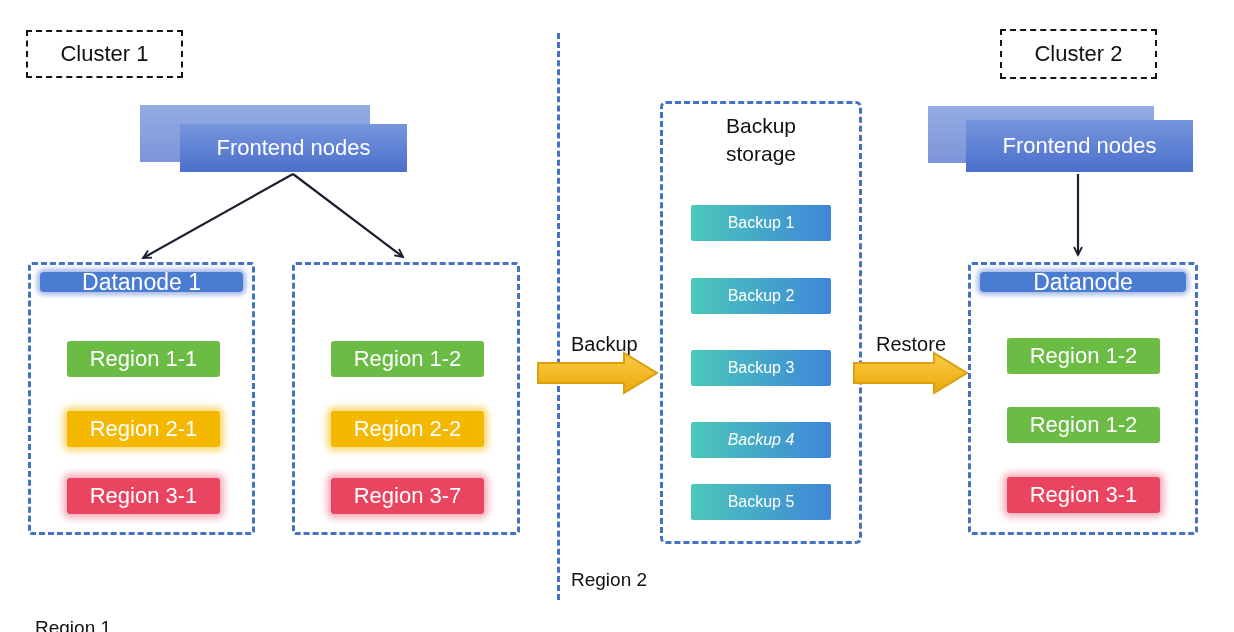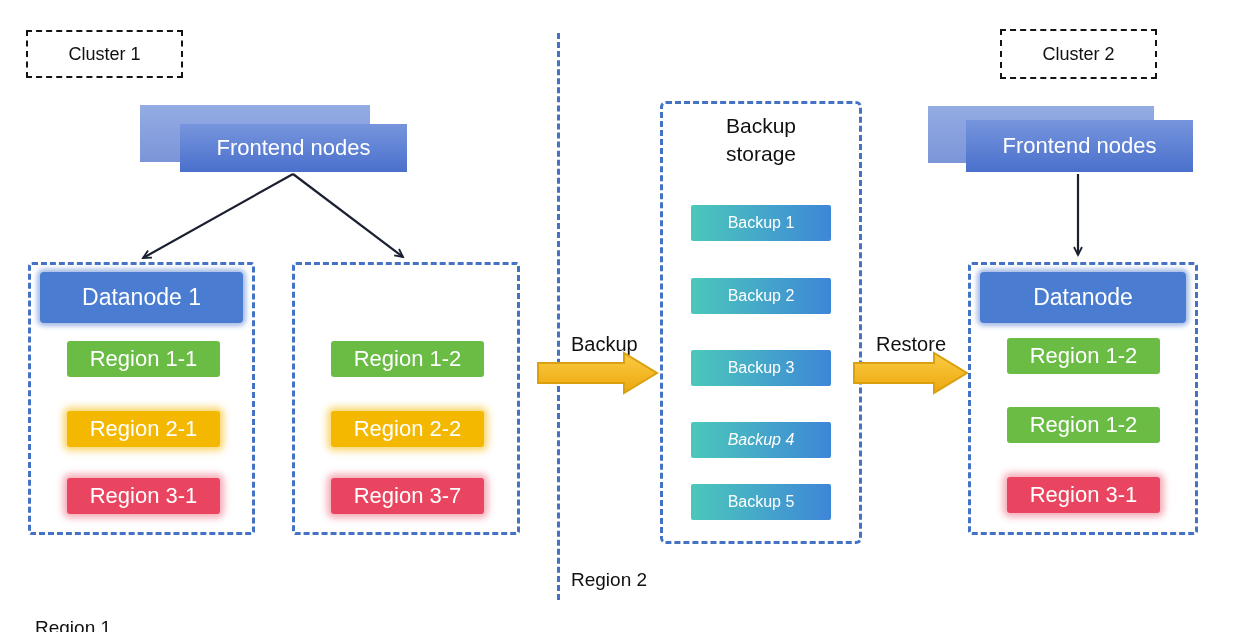--- a/index.html
+++ b/index.html
@@ -5,39 +5,39 @@
   html,body{margin:0;padding:0;background:#ffffff;}
   .stage{
     position:relative;width:1234px;height:632px;background:#ffffff;
     font-family:"Liberation Sans","DejaVu Sans",sans-serif;overflow:hidden;
   }
   .abs{position:absolute;}
 
   
   .cluster-box{
     border:2px dashed #141414;display:flex;align-items:center;justify-content:center;
-    font-size:18px;color:#111;background:#fff;
+    font-size:22px;color:#111;background:#fff;
   }
 
   
   .fe-back{
     background:linear-gradient(180deg,#94ace3 0%,#7b95d8 100%);
   }
   .fe-front{
     background:linear-gradient(180deg,#7795dd 0%,#4a70cc 100%);
     display:flex;align-items:center;justify-content:center;
     color:#ffffff;font-size:22px;
   }
 
   
   .dn-box{
     border:3px dashed #4472c4;border-radius:4px;background:#fff;
   }
   .dn-header{
-    position:absolute;left:9px;right:9px;top:7px;height:51px;
+    position:absolute;left:9px;right:9px;top:7px;height:20px;
     background:#4a7dd2;border-radius:4px;
     box-shadow:0 0 5px 3px #a3b9e6;
     display:flex;align-items:center;justify-content:center;
     color:#fff;font-size:23px;
   }
   .region{
     position:absolute;height:36px;border-radius:3px;
     display:flex;align-items:center;justify-content:center;
     color:#fff;font-size:22px;
   }

